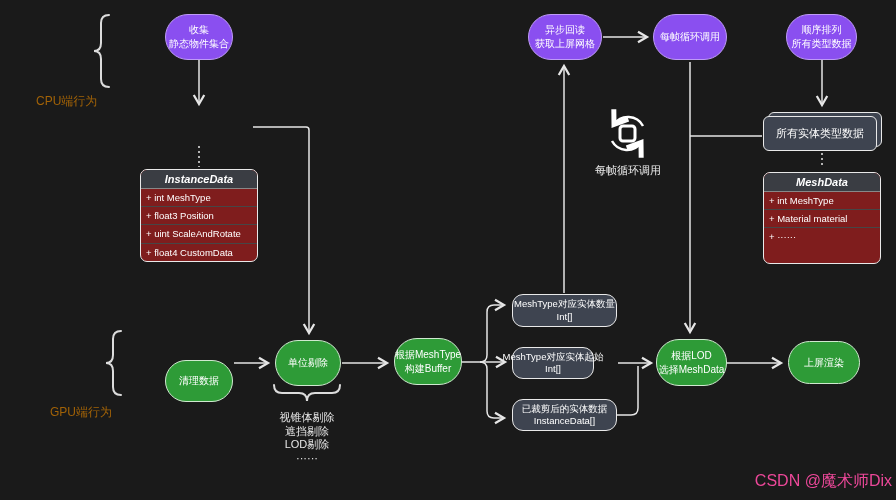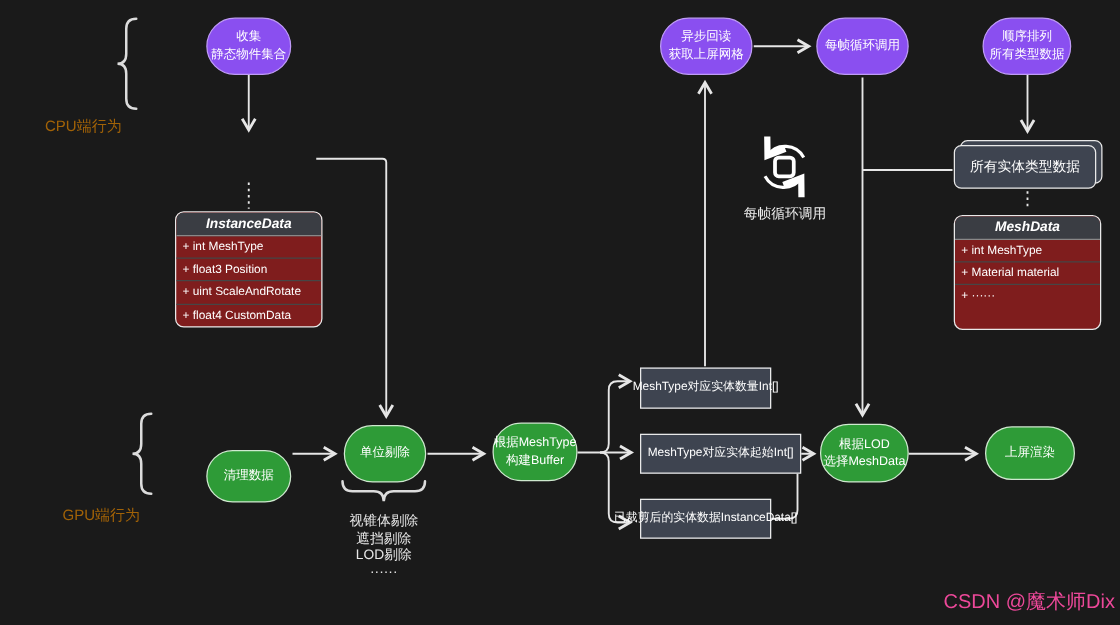--- a/index.html
+++ b/index.html
@@ -33,22 +33,22 @@
   .clsbox .hdr{
     background:#3a3d43;color:#fff;font-style:italic;font-weight:bold;font-size:11px;
     text-align:center;height:18px;line-height:18px;border-bottom:1px solid #888;
   }
   .clsbox .row{
     color:#fff;font-size:9.5px;height:17.2px;line-height:17.2px;padding-left:5px;
     border-bottom:1px solid #464646;white-space:nowrap;
   }
   .clsbox .row:last-child{border-bottom:none;}
   .bufbox{
-    position:absolute;background:#3e4450;border:1.5px solid #e9e9e9;border-radius:0;
-    display:flex;flex-direction:row;align-items:center;justify-content:center;
+    position:absolute;background:#3e4450;border:1.5px solid #e9e9e9;border-radius:11px;
+    display:flex;flex-direction:column;align-items:center;justify-content:center;
     color:#fff;font-size:9.5px;line-height:12.5px;text-align:center;box-sizing:border-box;white-space:nowrap;
   }
   .sideLabel{position:absolute;color:#a16207;font-size:12px;white-space:nowrap;margin-top:48px;}
   .caption{position:absolute;color:#ededed;font-size:11px;text-align:center;white-space:nowrap;}
   .cullList{position:absolute;color:#e8e8e8;font-size:11px;line-height:13.5px;text-align:center;width:90px;}
   .watermark{position:absolute;color:#ec4899;font-size:16px;white-space:nowrap;}
 </style>
 </head>
 <body>
 
@@ -150,21 +150,21 @@
     <span>选择MeshData</span>
   </div>
   <div class="node green" style="left:788px;top:341px;width:72px;height:43px;">
     <span>上屏渲染</span>
   </div>
 
   <div class="bufbox" style="left:512px;top:294px;width:105px;height:33px;">
     <span>MeshType对应实体数量</span>
     <span>Int[]</span>
   </div>
-  <div class="bufbox" style="left:512px;top:347px;width:129px;height:32px;">
+  <div class="bufbox" style="left:512px;top:347px;width:82px;height:32px;">
     <span>MeshType对应实体起始</span>
     <span>Int[]</span>
   </div>
   <div class="bufbox" style="left:512px;top:399px;width:105px;height:32px;">
     <span>已裁剪后的实体数据</span>
     <span>InstanceData[]</span>
   </div>
 
   <div class="cullList" style="left:262px;top:411px;">
     <div>视锥体剔除</div>

